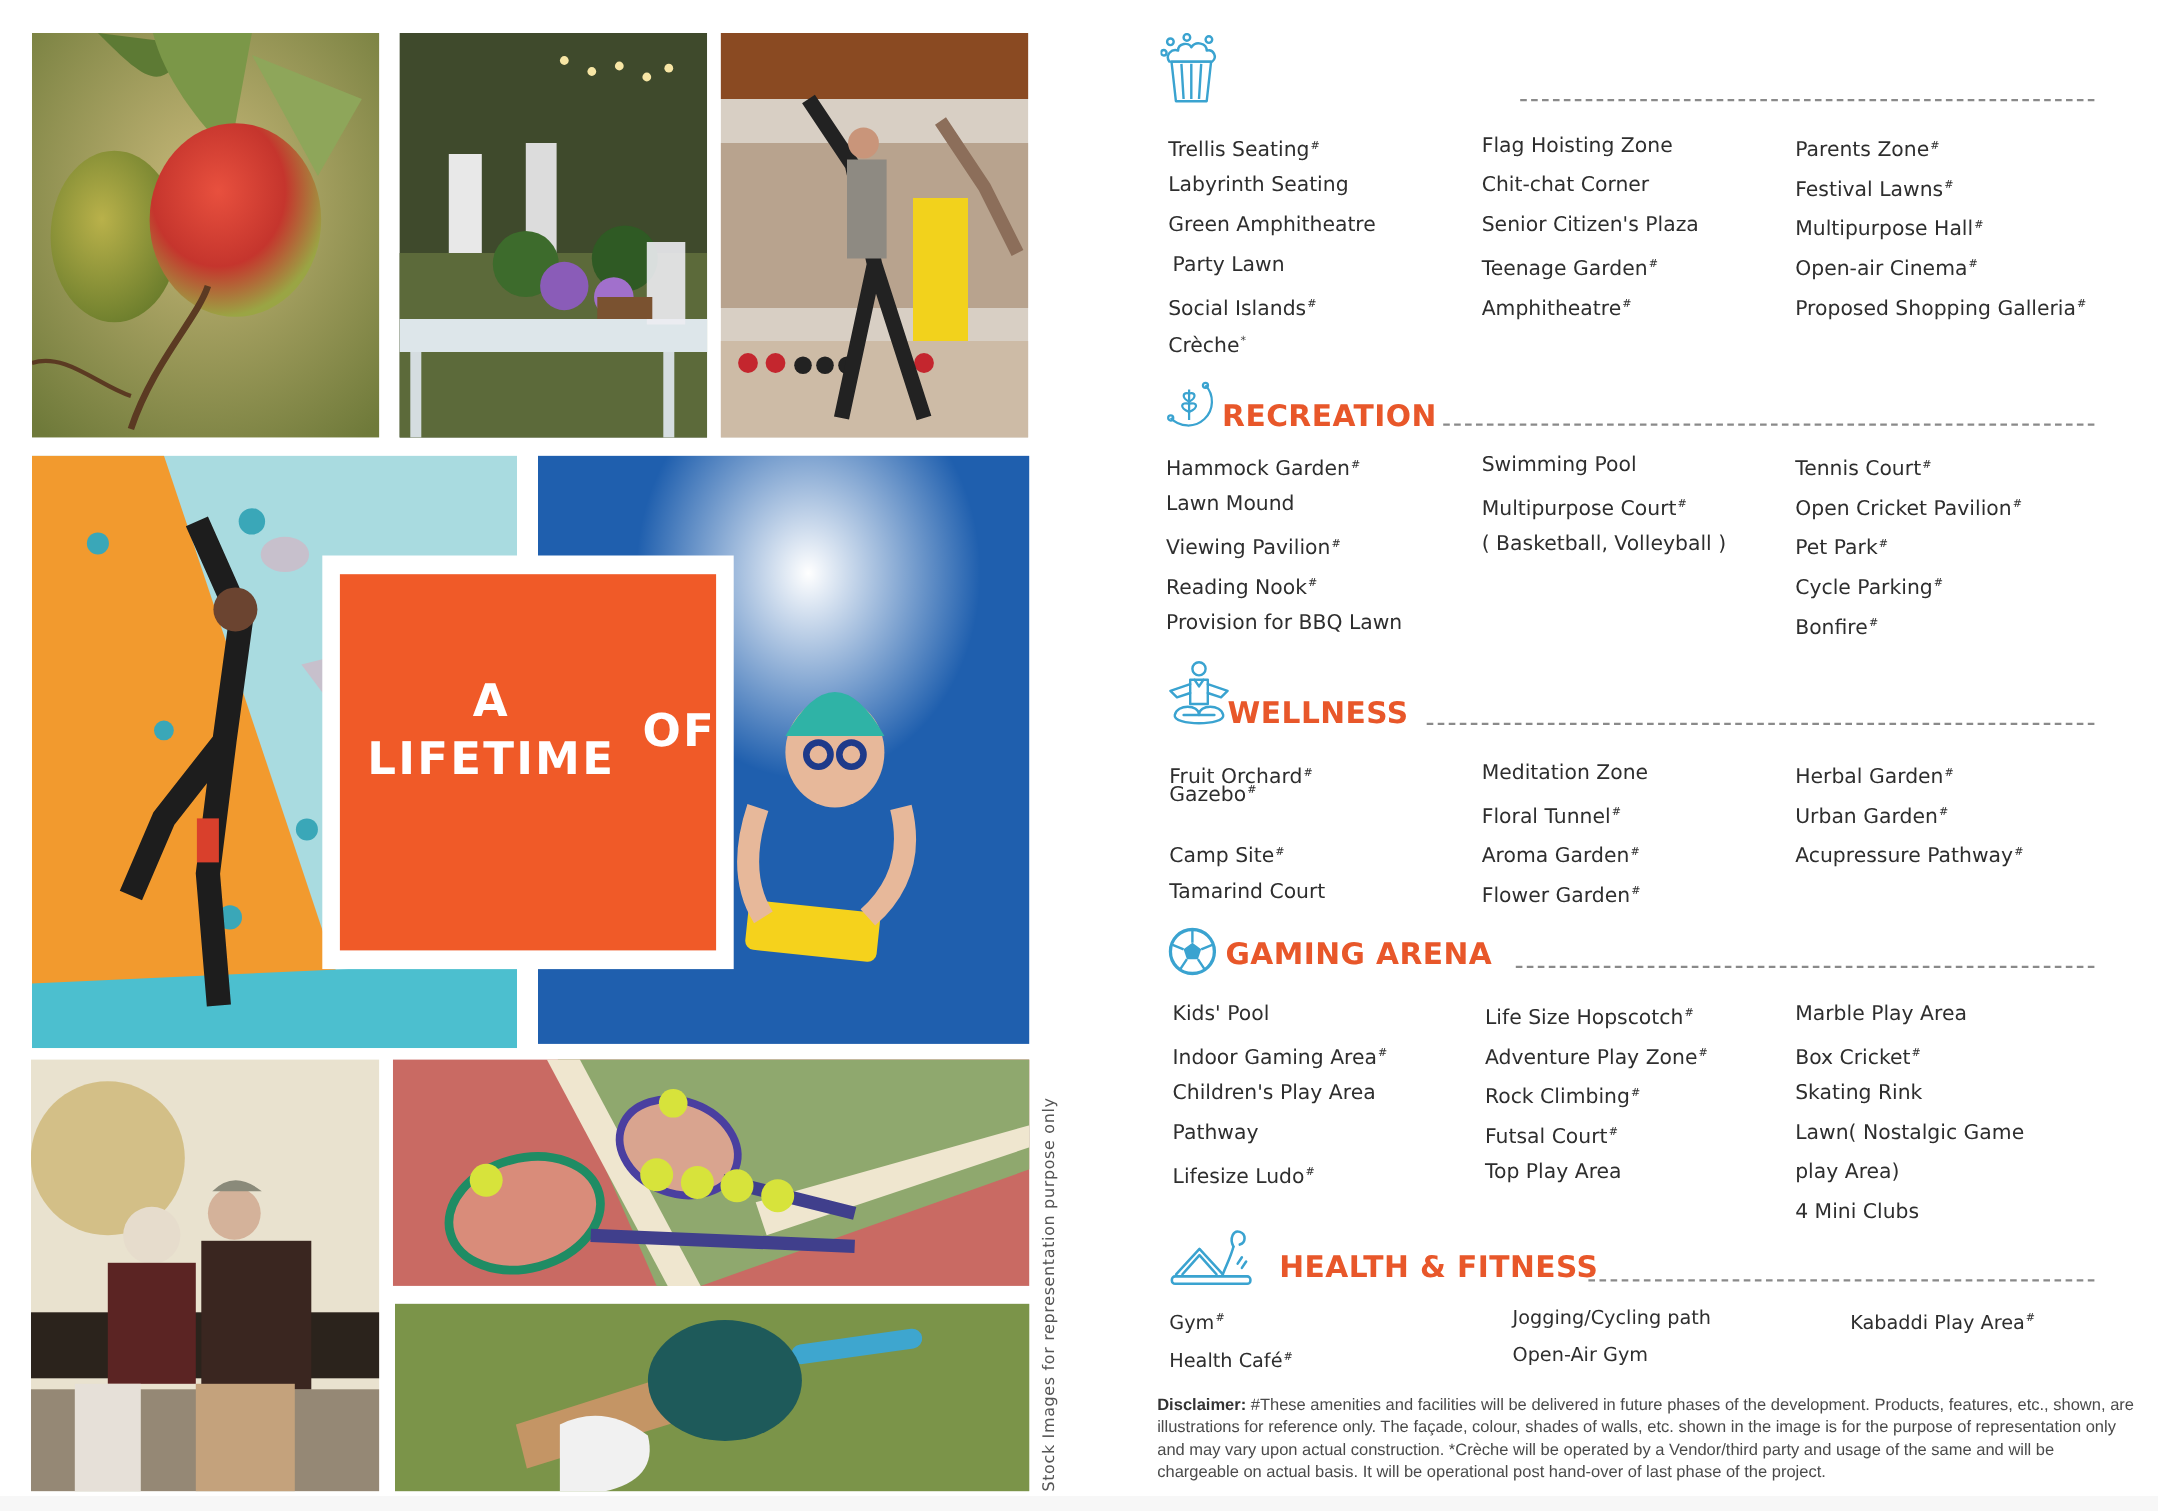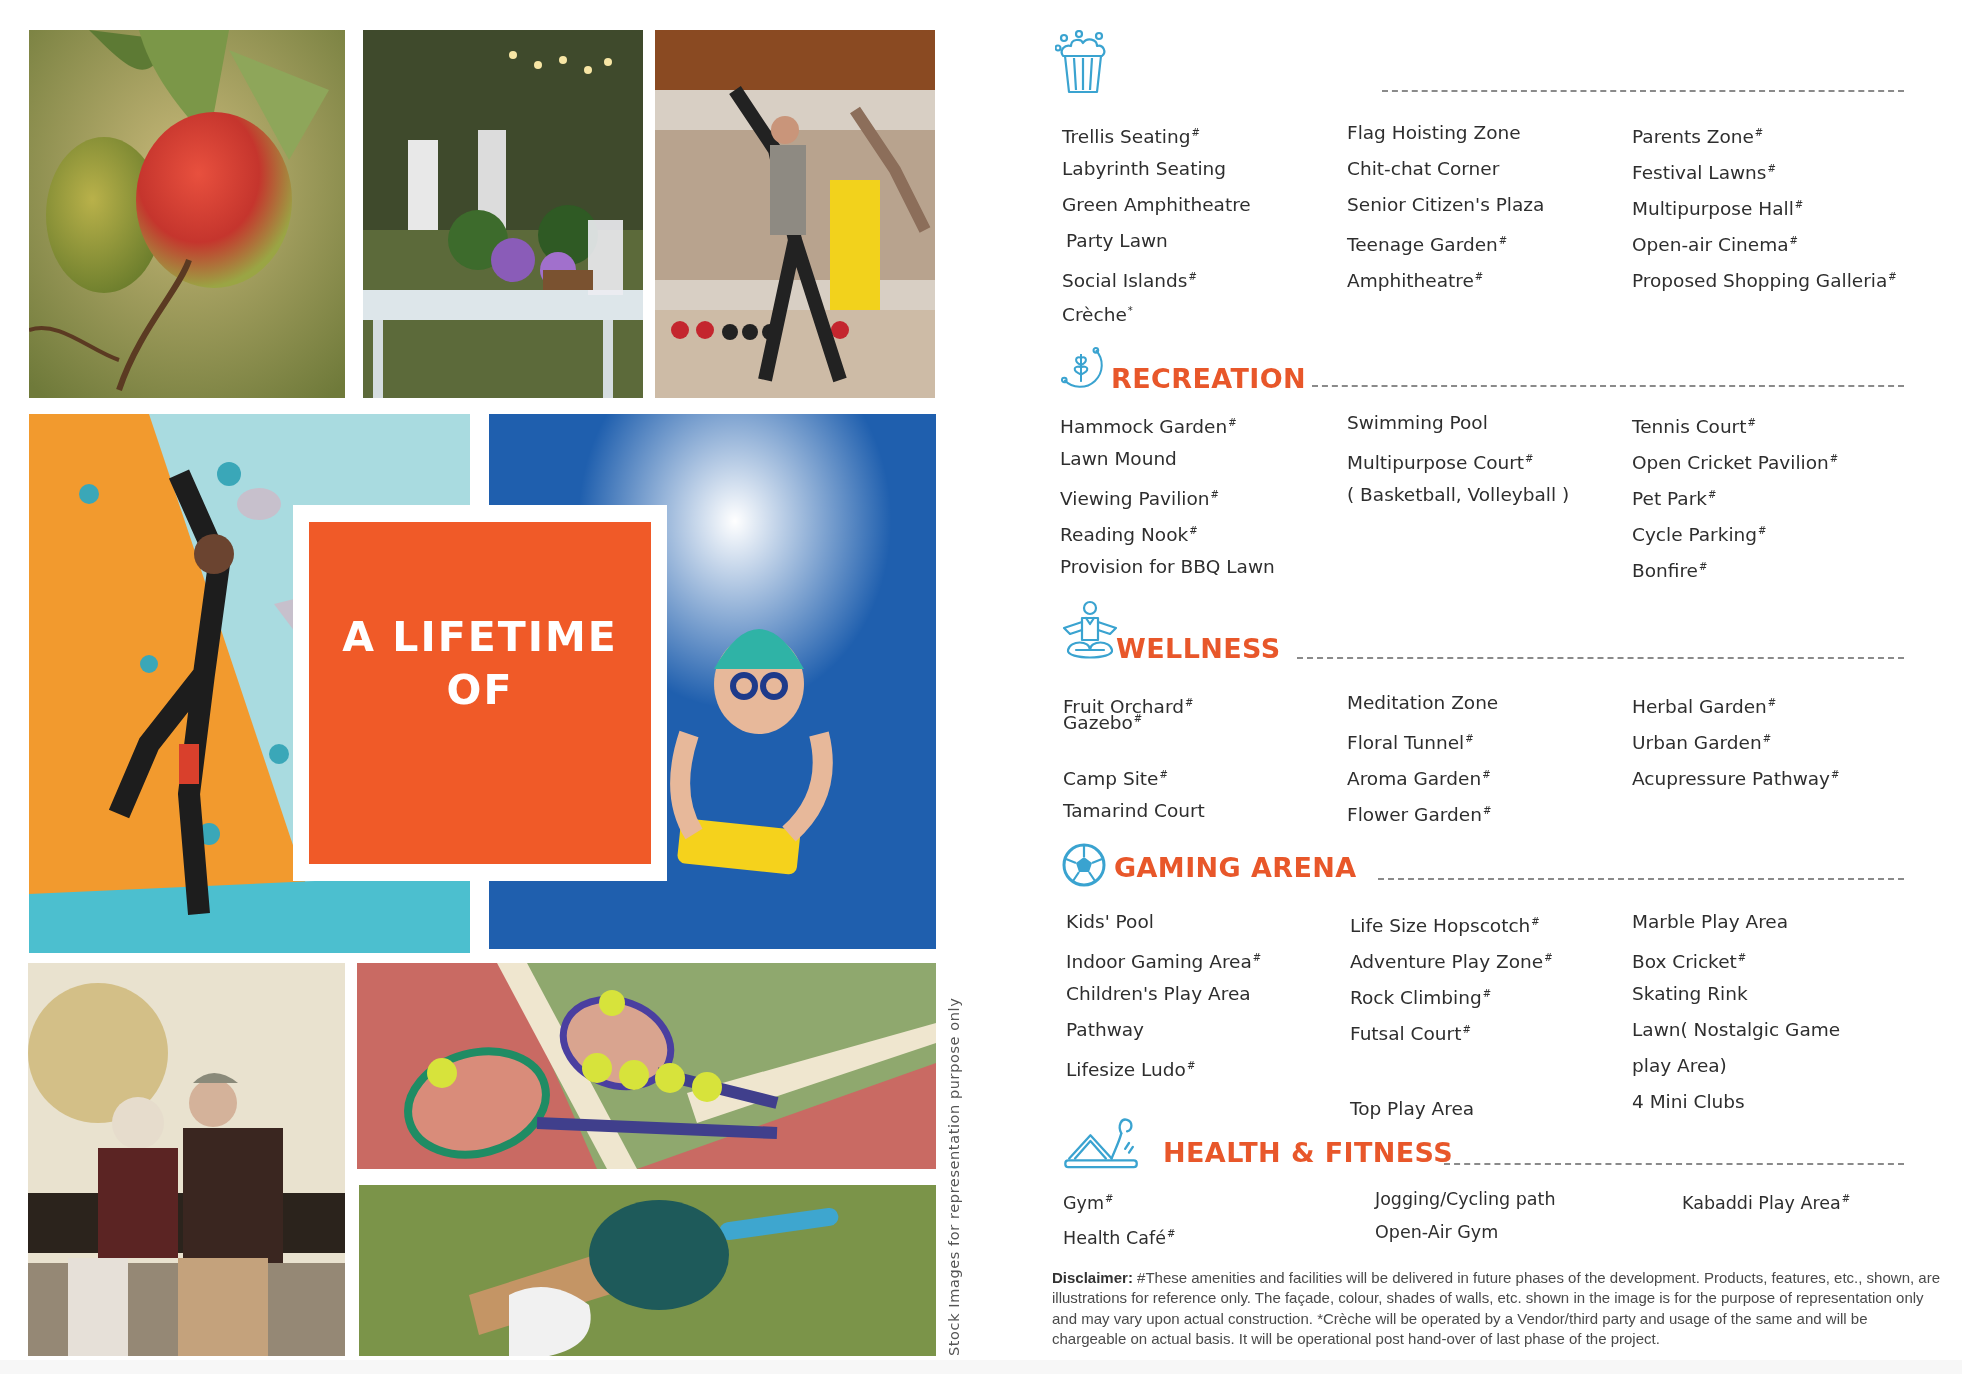--- a/index.html
+++ b/index.html
@@ -5,21 +5,21 @@
   * { box-sizing: border-box; margin: 0; padding: 0; }
   html, body { width: 1962px; height: 1374px; background: #ffffff; overflow: hidden; }
   body { position: relative; font-family: "Liberation Sans", sans-serif; color: #2b2b2b; }
 
   
   .photo { position: absolute; overflow: hidden; }
   .photo svg { width: 100%; height: 100%; display: block; }
 
   .hero-frame { position: absolute; left: 293px; top: 505px; width: 374px; height: 376px; background: #ffffff; }
   .hero-box { position: absolute; left: 16px; top: 17px; width: 342px; height: 342px; background: #F05A28;
-              display: flex; flex-direction: column; align-items: center; justify-content: center; padding-bottom: 58px; }
+              display: flex; flex-direction: row; align-items: center; justify-content: center; padding-bottom: 58px; }
   .hero-line { color: #ffffff; font-family: "DejaVu Sans", sans-serif; font-weight: bold; font-size: 41px;
                letter-spacing: 2px; line-height: 53px; text-align: center; }
 
   .vertical-note { position: absolute; left: 946px; top: 1356px; transform-origin: 0 0; transform: rotate(-90deg);
                    font-family: "DejaVu Sans", sans-serif; font-size: 14.5px; color: #555; white-space: nowrap; letter-spacing: 0.6px; }
 
   
   .section-head { position: absolute; display: flex; align-items: flex-end; }
   .section-icon { width: 56px; height: 58px; flex: none; }
   .section-title { color: #E8572A; font-family: "DejaVu Sans", sans-serif; font-weight: bold; font-size: 27px; line-height: 31px; letter-spacing: 0.4px; white-space: nowrap; }
@@ -330,21 +330,21 @@
   <div class="item" style="left:1066px;top:911px">Kids' Pool</div>
   <div class="item" style="left:1066px;top:947px">Indoor Gaming Area<sup>#</sup></div>
   <div class="item" style="left:1066px;top:983px">Children's Play Area</div>
   <div class="item" style="left:1066px;top:1019px">Pathway</div>
   <div class="item" style="left:1066px;top:1055px">Lifesize Ludo<sup>#</sup></div>
 
   <div class="item" style="left:1350px;top:911px">Life Size Hopscotch<sup>#</sup></div>
   <div class="item" style="left:1350px;top:947px">Adventure Play Zone<sup>#</sup></div>
   <div class="item" style="left:1350px;top:983px">Rock Climbing<sup>#</sup></div>
   <div class="item" style="left:1350px;top:1019px">Futsal Court<sup>#</sup></div>
-  <div class="item" style="left:1350px;top:1098px">Top Play Area</div>
+  <div class="item" style="left:1350px;top:1055px">Top Play Area</div>
 
   <div class="item" style="left:1632px;top:911px">Marble Play Area</div>
   <div class="item" style="left:1632px;top:947px">Box Cricket<sup>#</sup></div>
   <div class="item" style="left:1632px;top:983px">Skating Rink</div>
   <div class="item" style="left:1632px;top:1019px">Lawn( Nostalgic Game</div>
   <div class="item" style="left:1632px;top:1055px">play Area)</div>
   <div class="item" style="left:1632px;top:1091px">4 Mini Clubs</div>
 </div>
 
 <div class="section-head" style="left:1062px;top:1116px">

